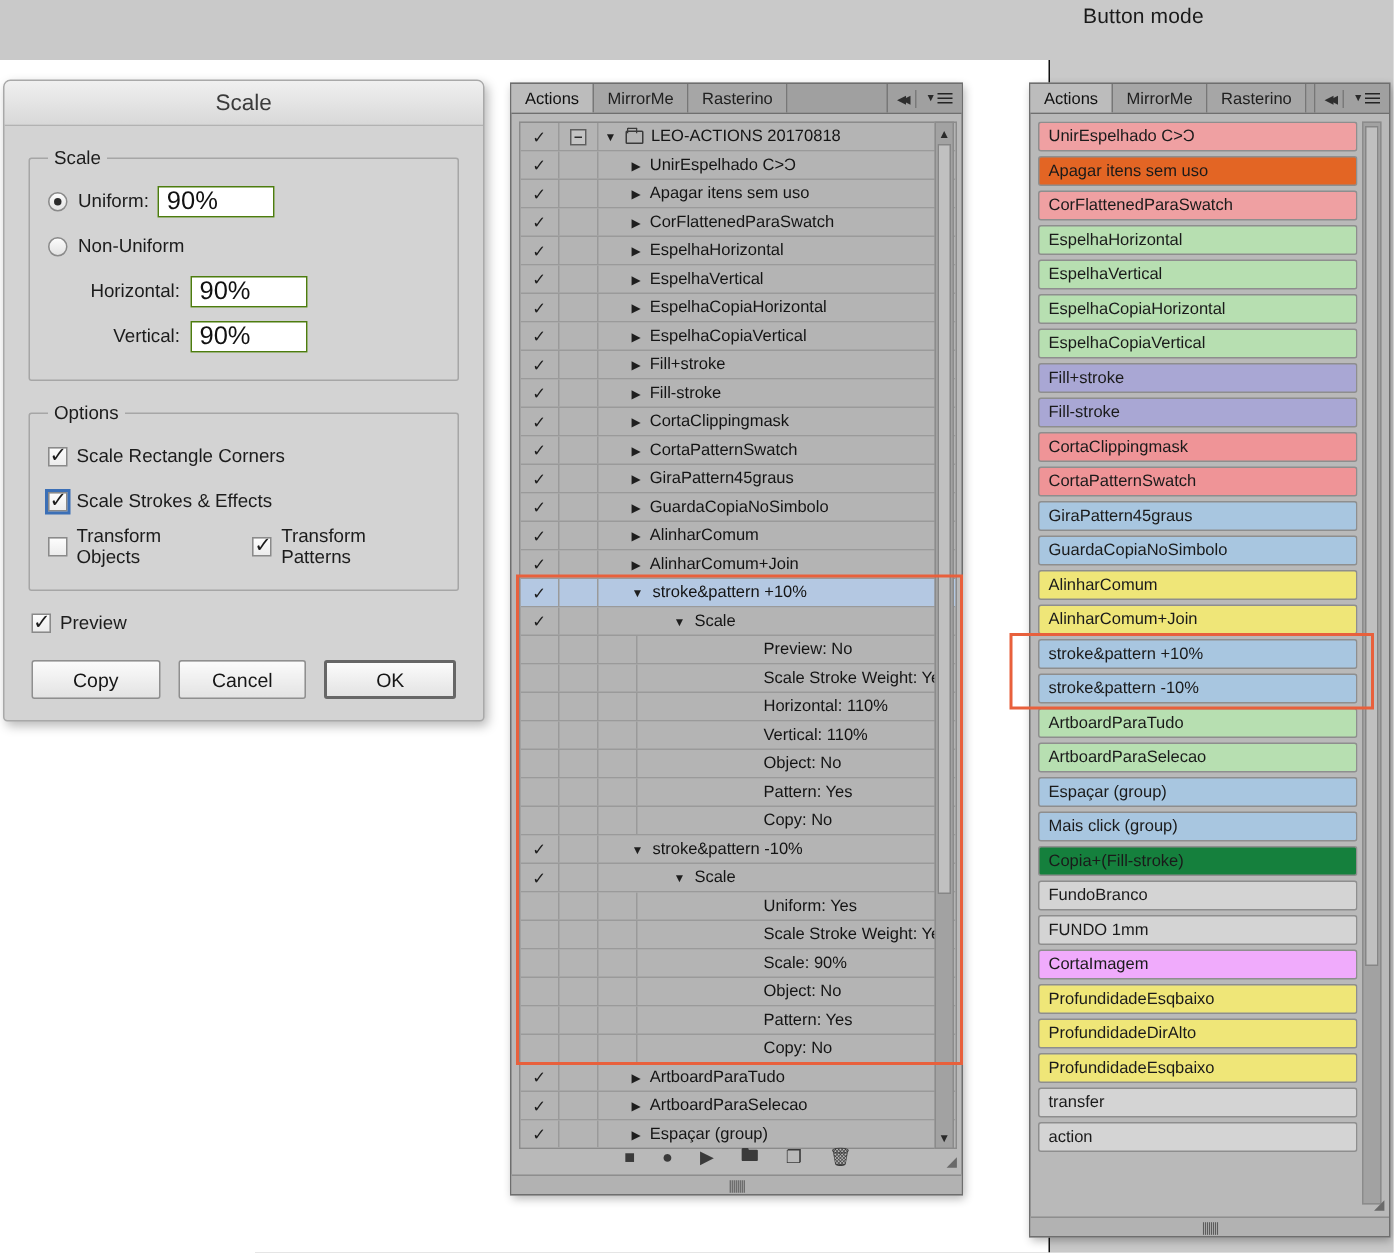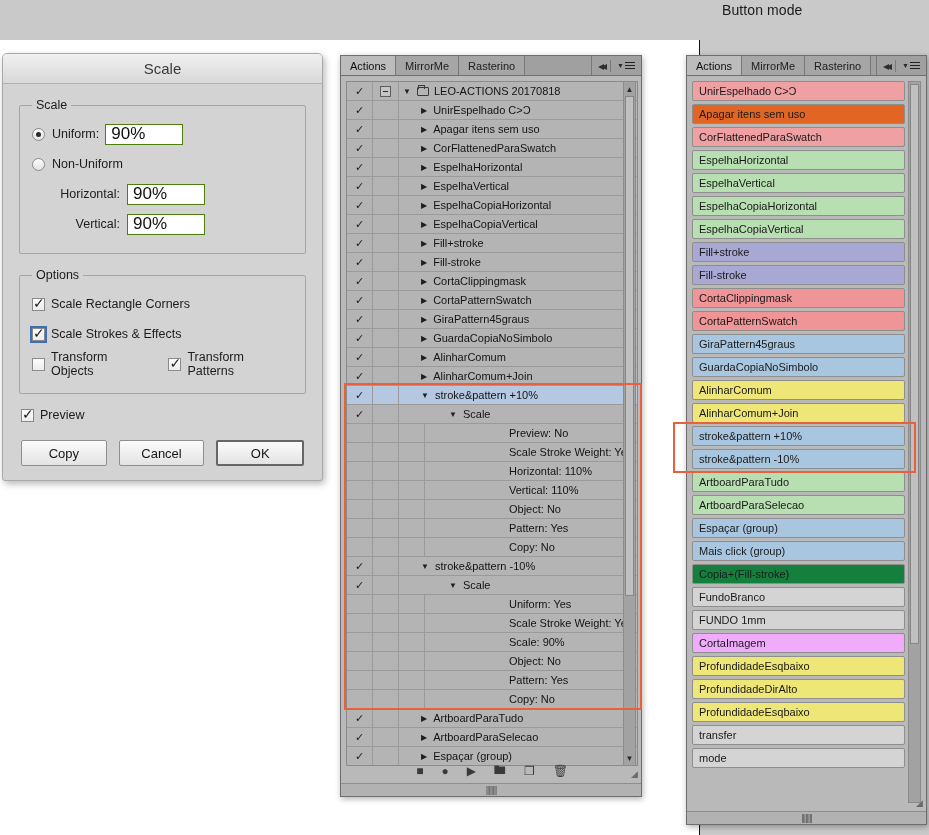--- a/index.html
+++ b/index.html
@@ -696,21 +696,21 @@
       <div class="bbtn" style="background: rgb(168, 198, 224);">Espaçar (group)</div>
       <div class="bbtn" style="background: rgb(168, 198, 224);">Mais click (group)</div>
       <div class="bbtn" style="background: #15803d;">Copia+(Fill-stroke)</div>
       <div class="bbtn" style="background: rgb(212, 212, 212);">FundoBranco</div>
       <div class="bbtn" style="background: rgb(212, 212, 212);">FUNDO 1mm</div>
       <div class="bbtn" style="background: #f0abfc;">CortaImagem</div>
       <div class="bbtn" style="background: rgb(239, 230, 120);">ProfundidadeEsqbaixo</div>
       <div class="bbtn" style="background: rgb(239, 230, 120);">ProfundidadeDirAlto</div>
       <div class="bbtn" style="background: rgb(239, 230, 120);">ProfundidadeEsqbaixo</div>
       <div class="bbtn" style="background: rgb(212, 212, 212);">transfer</div>
-      <div class="bbtn" style="background: rgb(212, 212, 212);">mode</div>
+      <div class="bbtn" style="background: rgb(212, 212, 212);">action</div>
     </div>
 
   <div id="btn-vscroll">
     <div id="btn-vthumb"></div>
   </div>
 
   <div class="hl-rect" id="hl-b" style="left: -14px; top: 366px; width: 243px; height: 51px; border-color: rgb(232, 96, 60);"></div>
 
   <div class="resize-grip" style="bottom:16px">◢</div>
   <div id="btn-gripbar">

